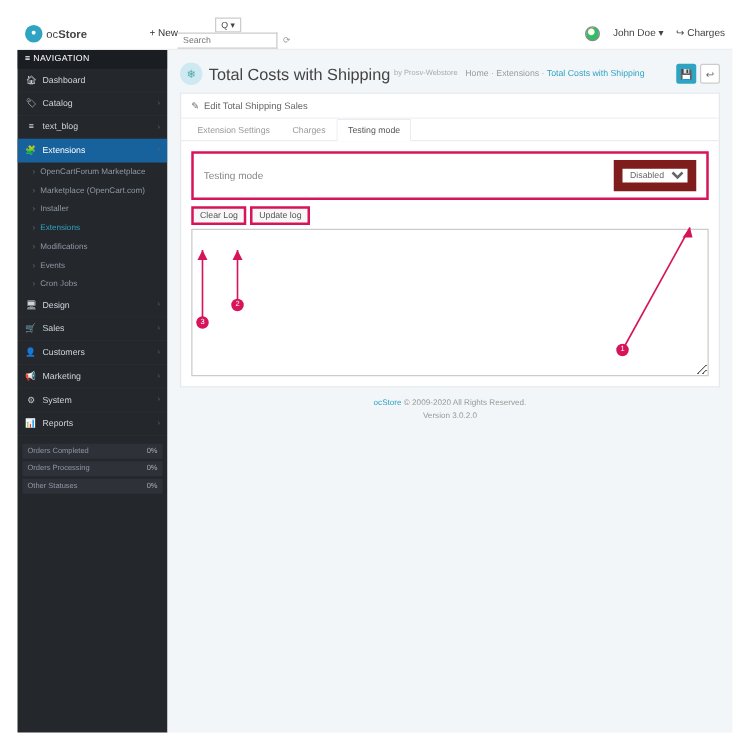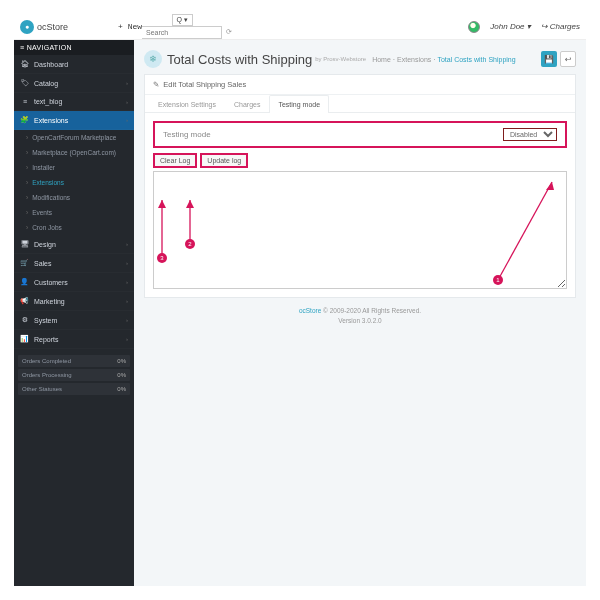--- a/index.html
+++ b/index.html
@@ -5,27 +5,27 @@
   * { box-sizing: border-box; margin: 0; padding: 0; }
   body { font-family: -apple-system, "Helvetica Neue", Arial, sans-serif; font-size: 8px; background: #fff; width: 600px; height: 600px; overflow: hidden; position: relative; }
   
   .page { position: absolute; left: 14px; top: 14px; right: 14px; bottom: 14px; background: #fff; }
 
   
   .topbar { height: 26px; display: flex; align-items: center; padding: 0 6px; border-bottom: 1px solid #eee; font-size: 8px; color:#555; }
   .logo { display: flex; align-items: center; gap: 3px; }
   .logo-circ { width: 14px; height: 14px; border-radius: 50%; background: #2fa3c2; display:flex; align-items:center; justify-content:center; color:#fff; font-size:7px;}
   .logo-text { color:#444; font-size:9px; }
-  .logo-text b { font-weight:400;text-align:right; }
-  .top-new { margin-left: 50px; color:#333; cursor:pointer;font-family:Liberation Mono, monospace;}
+  .logo-text b { font-weight:700;text-align:right; }
+  .top-new { margin-left: 50px; color:#333; cursor:pointer;}
   .top-search { display:flex; align-items:center; margin-left:0;flex-direction:column; }
   .search-btn { border:1px solid #ccc; background:#fff; padding:1px 4px; font-size:7px; color:#444; cursor:pointer;}
   .search-inp { border:1px solid #ccc; border-left:none; padding:2px 4px; width:80px; font-size:7px; outline:none;}
   .flip { font-size:7px; color:#999; margin-left:4px; margin-top:10px;}
-  .top-right { margin-left:auto; display:flex; align-items:center; gap:10px;font-style:italic;}
+  .top-right { margin-left:auto; display:flex; align-items:center; gap:10px;}
   .avatar { width:12px; height:12px; border-radius:50%; background: radial-gradient(circle at 40% 35%, #ffe 25%, #3b6 35%); border:1px solid #888;}
   .user-name { color:#444; }
   .logout { color:#444; cursor:pointer;}
 
   .body-row { display:flex; height: calc(100% - 26px); }
 
   
   .sidebar { width:120px; background:#24282d; color:#aeb4be; font-size:7px; overflow:hidden; }
   .nav-h { background:#1a1d21; color:#fff; padding:4px 6px; font-size:7px; letter-spacing:.3px;}
   .nav-item { display:flex; align-items:center; padding:5px 6px; color:#cfd4dc; cursor:pointer; border-bottom:1px solid rgba(255,255,255,.02); }
@@ -54,21 +54,21 @@
 
   .panel { background:#fff; border:1px solid #e5e9ec; margin-bottom:8px; }
   .panel-h { padding:5px 8px; border-bottom:1px solid #eef1f3; color:#666; font-size:7.5px; display:flex; align-items:center; gap:4px;}
   .tabs { display:flex; border-bottom:1px solid #eaedef; padding:0 4px;}
   .tab { padding:5px 8px; font-size:7px; color:#999; cursor:pointer; border:1px solid transparent; border-bottom:none; margin-bottom:-1px; }
   .tab.active { background:#fff; border-color:#eaedef; color:#555; border-radius:2px 2px 0 0; }
   
   .pbody { padding:8px; }
   .mode-row { border:2px solid #d6145a; display:flex; align-items:center; padding:5px 8px; margin-bottom:5px;}
   .mode-row .lbl { font-size:8px; color:#888; }
-  .mode-row select { margin-left:auto; font-size:7px; border:1px solid #7f1d1d; padding:1px 2px; color:#666; background:#fff;}
+  .mode-row select { margin-left:auto; font-size:7px; border:7px solid #7f1d1d; padding:1px 2px; color:#666; background:#fff;}
   .log-btns { display:flex; gap:3px; margin-bottom:3px; }
   .lbtn { border:2px solid #d6145a; background:#f7f7f7; padding:2px 5px; font-size:7px; color:#555; cursor:pointer; }
   .log-area { width:100%; height:118px; border:1px solid #ccc; resize:both; font-size:7px; padding:3px; outline:none; display:block; }
 
   .footer { text-align:center; font-size:6.5px; color:#999; margin-top:6px; line-height:1.5;}
   .footer .lk { color:#2fa3c2; }
 
   
   .anno { position:absolute; pointer-events:none; }
   .anno line { stroke:#d6145a; stroke-width:1.3; }

